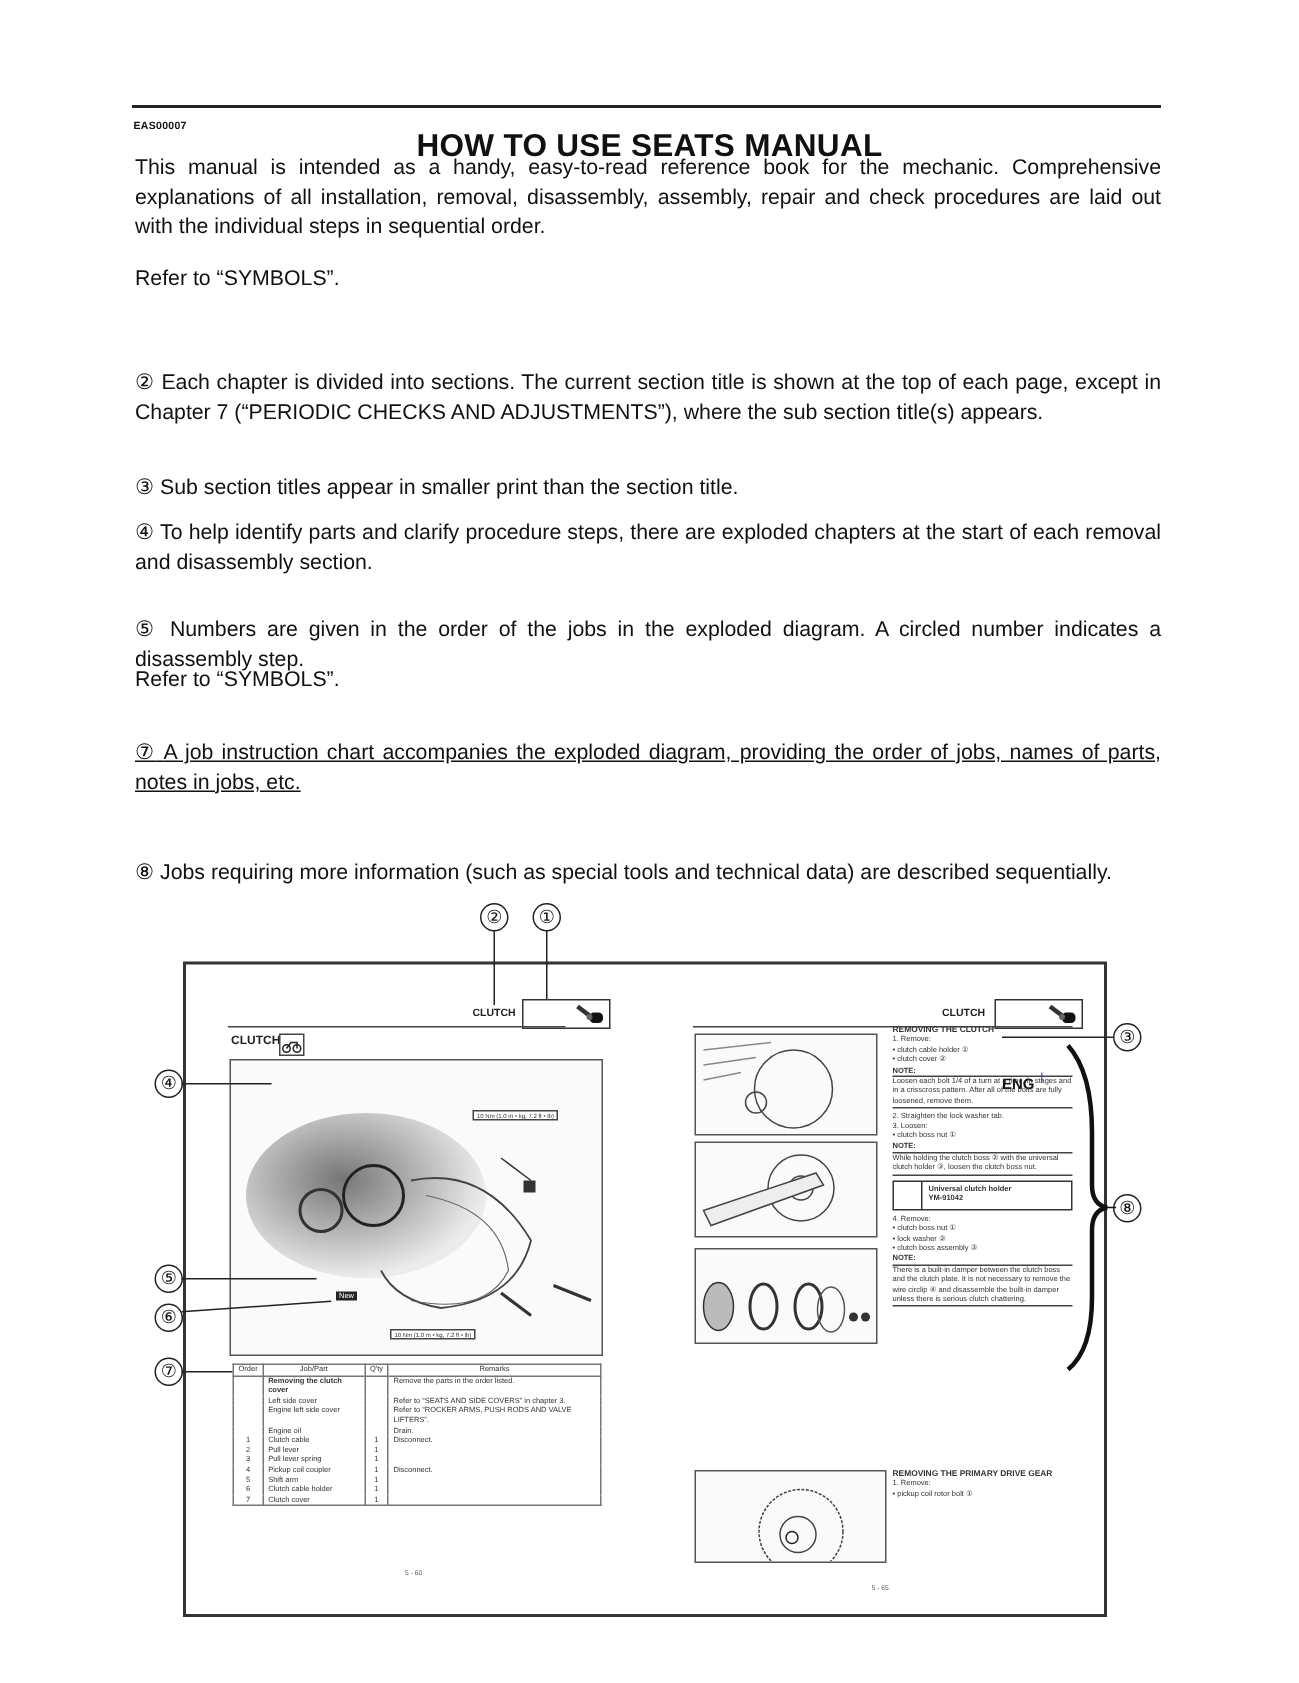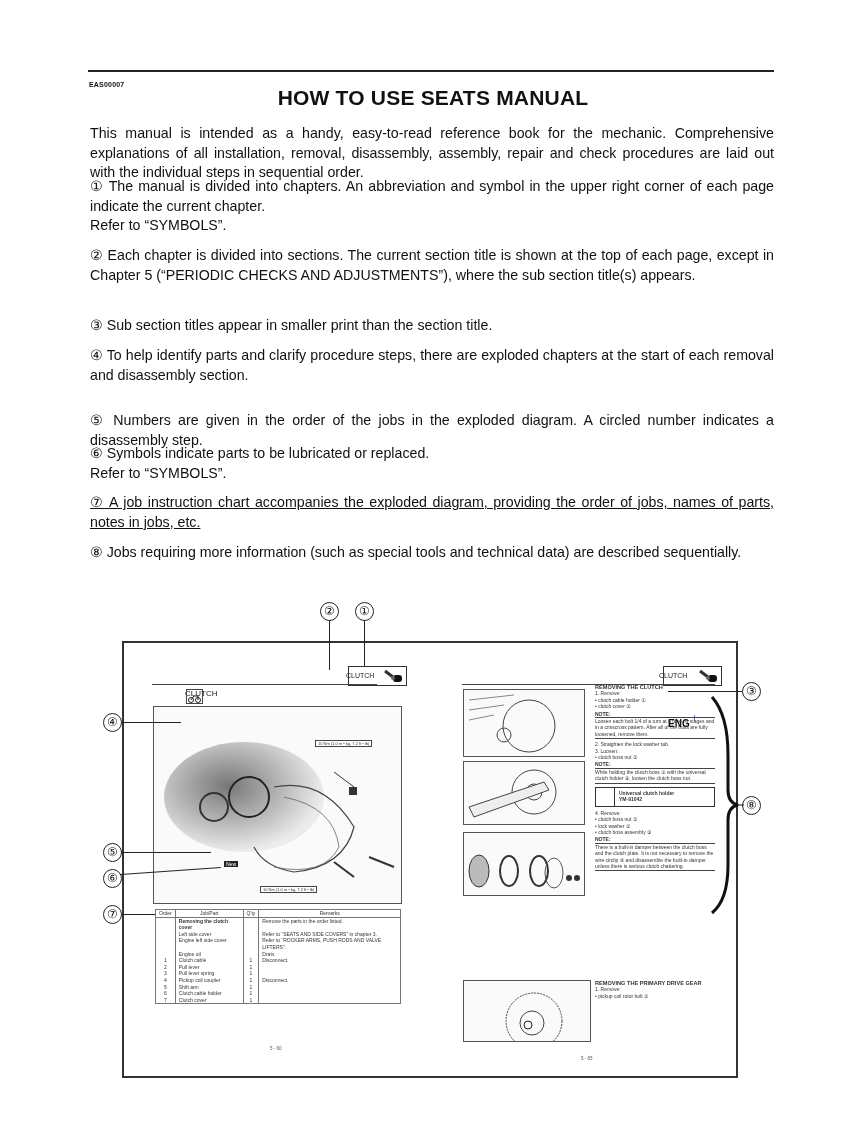--- a/index.html
+++ b/index.html
@@ -2,36 +2,36 @@
 <html><head>
 <meta charset="utf-8">
 <style>
   html, body { margin:0; padding:0; background:#fff; }
   body { width:866px; height:1122px; position:relative; overflow:hidden; font-family:"Liberation Sans", sans-serif; color:#111; }
   .top-rule { position:absolute; left:88px; top:70px; width:686px; height:2px; background:#222; }
   .doc-code { position:absolute; left:89px; top:81px; font-size:7px; font-weight:bold; letter-spacing:0.2px; }
   .title { position:absolute; left:0; width:866px; top:86px; text-align:center; font-size:21px; font-weight:bold; letter-spacing:0.2px; }
   .body-text { position:absolute; left:90px; width:684px; font-size:14.2px; line-height:19.7px; text-align:justify; }
   .body-text p { margin:0; }
-  .p-intro { top:124px; }
+  .p-intro { top:103px; }
   .p1 { top:177px; }
   .p2 { top:246px; }
   .p3 { top:316px; }
   .p4 { top:346px; }
   .p5 { top:411px; }
   .p6 { top:444px; }
   .p7 { top:493px;text-decoration:underline; }
-  .p8 { top:543px; }
+  .p8 { top:573px; }
 
   .sample-frame { position:absolute; left:122px; top:641px; width:616px; height:437px; border:2px solid #333; box-sizing:border-box; background:#fff; }
   .mini { position:absolute; font-family:"Liberation Sans", sans-serif; color:#222; }
   .chapter-box { position:absolute; display:flex; border:1px solid #333; height:18px; }
   .chapter-box .abbr { font-weight:bold; font-size:10px; padding:3px 4px; border-right:1px solid #8b5cf6;margin-top:48px; }
   .chapter-box .sym { width:26px; display:flex; align-items:center; justify-content:center; }
-  .sec-title { font-size:7px; font-weight:normal;margin-left:31px; }
+  .sec-title { font-size:7px; font-weight:bold; }
   .hr { position:absolute; height:1px; background:#444; }
   .illus { position:absolute; border:1px solid #555; background:#fafafa; overflow:hidden; }
   .callout { position:absolute; width:17px; height:17px; border:1px solid #222; border-radius:50%; font-size:12px; line-height:17px; text-align:center; background:#fff; }
   .arrow-line { position:absolute; background:#222; }
   .job-table { position:absolute; left:155px; top:909px; width:246px; border-collapse:collapse; font-size:5px; line-height:6.6px; }
   .job-table th, .job-table td { border-left:1px solid #777; border-right:1px solid #777; padding:0 3px; vertical-align:top; color:#333; }
   .job-table th { border-bottom:1px solid #777; border-top:1px solid #777; font-weight:normal; }
   .job-table tr:last-child td { border-bottom:1px solid #777; }
   .job-table td.num, .job-table td.qty { text-align:center; }
   .job-table td.bold { font-weight:bold; }
@@ -50,37 +50,35 @@
 
 <div class="top-rule"></div>
 <div class="doc-code">EAS00007</div>
 <div class="title">HOW TO USE SEATS MANUAL</div>
 
 <div class="body-text p-intro">
     <p>This manual is intended as a handy, easy-to-read reference book for the mechanic. Comprehensive explanations of all installation, removal, disassembly, assembly, repair and check procedures are laid out with the individual steps in sequential order.</p>
   </div>
 
 <div class="body-text p1">
-  <p><span>①</span> <span>The manual is divided into chapters. An abbreviation and symbol in the upper right corner of each page indicate the current chapter.</span></p>
   <p>Refer to “SYMBOLS”.</p>
 </div>
 <div class="body-text p2">
-  <p><span>②</span> <span>Each chapter is divided into sections. The current section title is shown at the top of each page, except in Chapter 5 (“PERIODIC CHECKS AND ADJUSTMENTS”), where the sub section title(s) appears.</span></p>
+  <p><span>②</span> <span>Each chapter is divided into sections. The current section title is shown at the top of each page, except in Chapter 7 (“PERIODIC CHECKS AND ADJUSTMENTS”), where the sub section title(s) appears.</span></p>
 </div>
 <div class="body-text p3">
   <p><span>③</span> <span>Sub section titles appear in smaller print than the section title.</span></p>
 </div>
 <div class="body-text p4">
   <p><span>④</span> <span>To help identify parts and clarify procedure steps, there are exploded chapters at the start of each removal and disassembly section.</span></p>
 </div>
 <div class="body-text p5">
   <p><span>⑤</span> <span>Numbers are given in the order of the jobs in the exploded diagram. A circled number indicates a disassembly step.</span></p>
 </div>
 <div class="body-text p6">
-  <p><span>⑥</span> <span>Symbols indicate parts to be lubricated or replaced.</span></p>
   <p>Refer to “SYMBOLS”.</p>
 </div>
 <div class="body-text p7">
   <p><span>⑦</span> <span>A job instruction chart accompanies the exploded diagram, providing the order of jobs, names of parts, notes in jobs, etc.</span></p>
 </div>
 <div class="body-text p8">
   <p><span>⑧</span> <span>Jobs requiring more information (such as special tools and technical data) are described sequentially.</span></p>
 </div>
 
 <div class="callout" style="left:320px;top:602px;">②</div>

